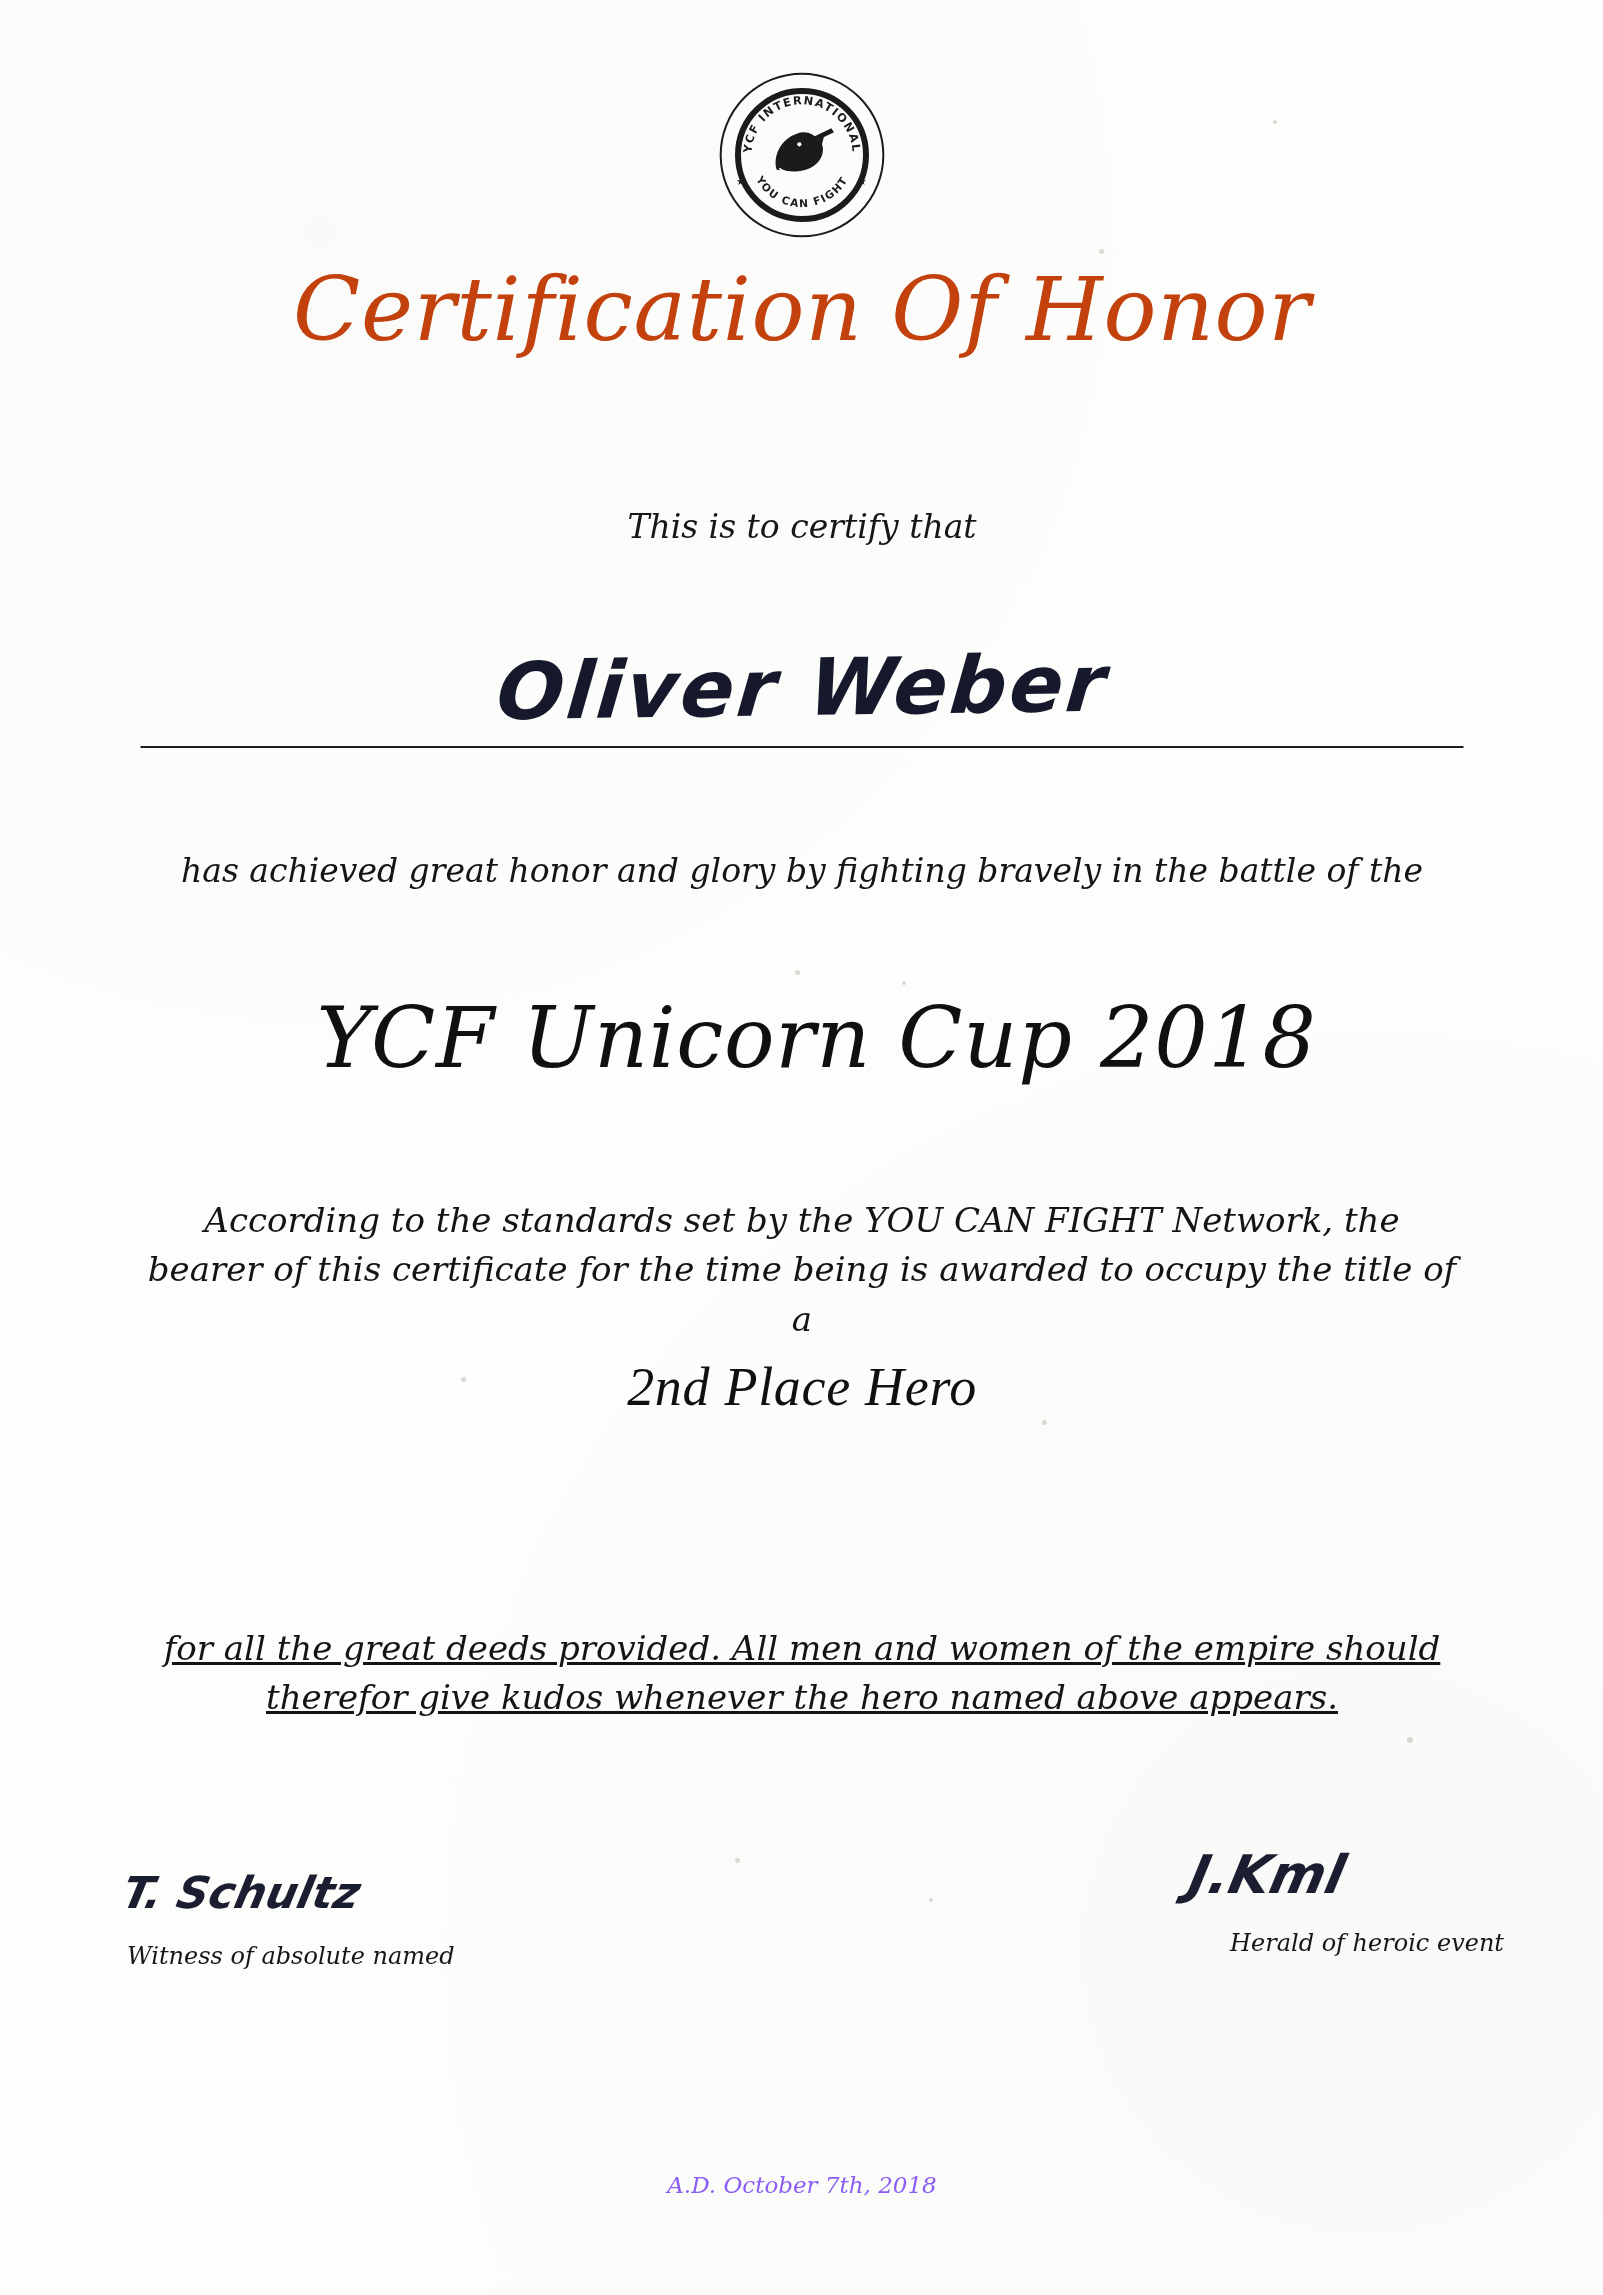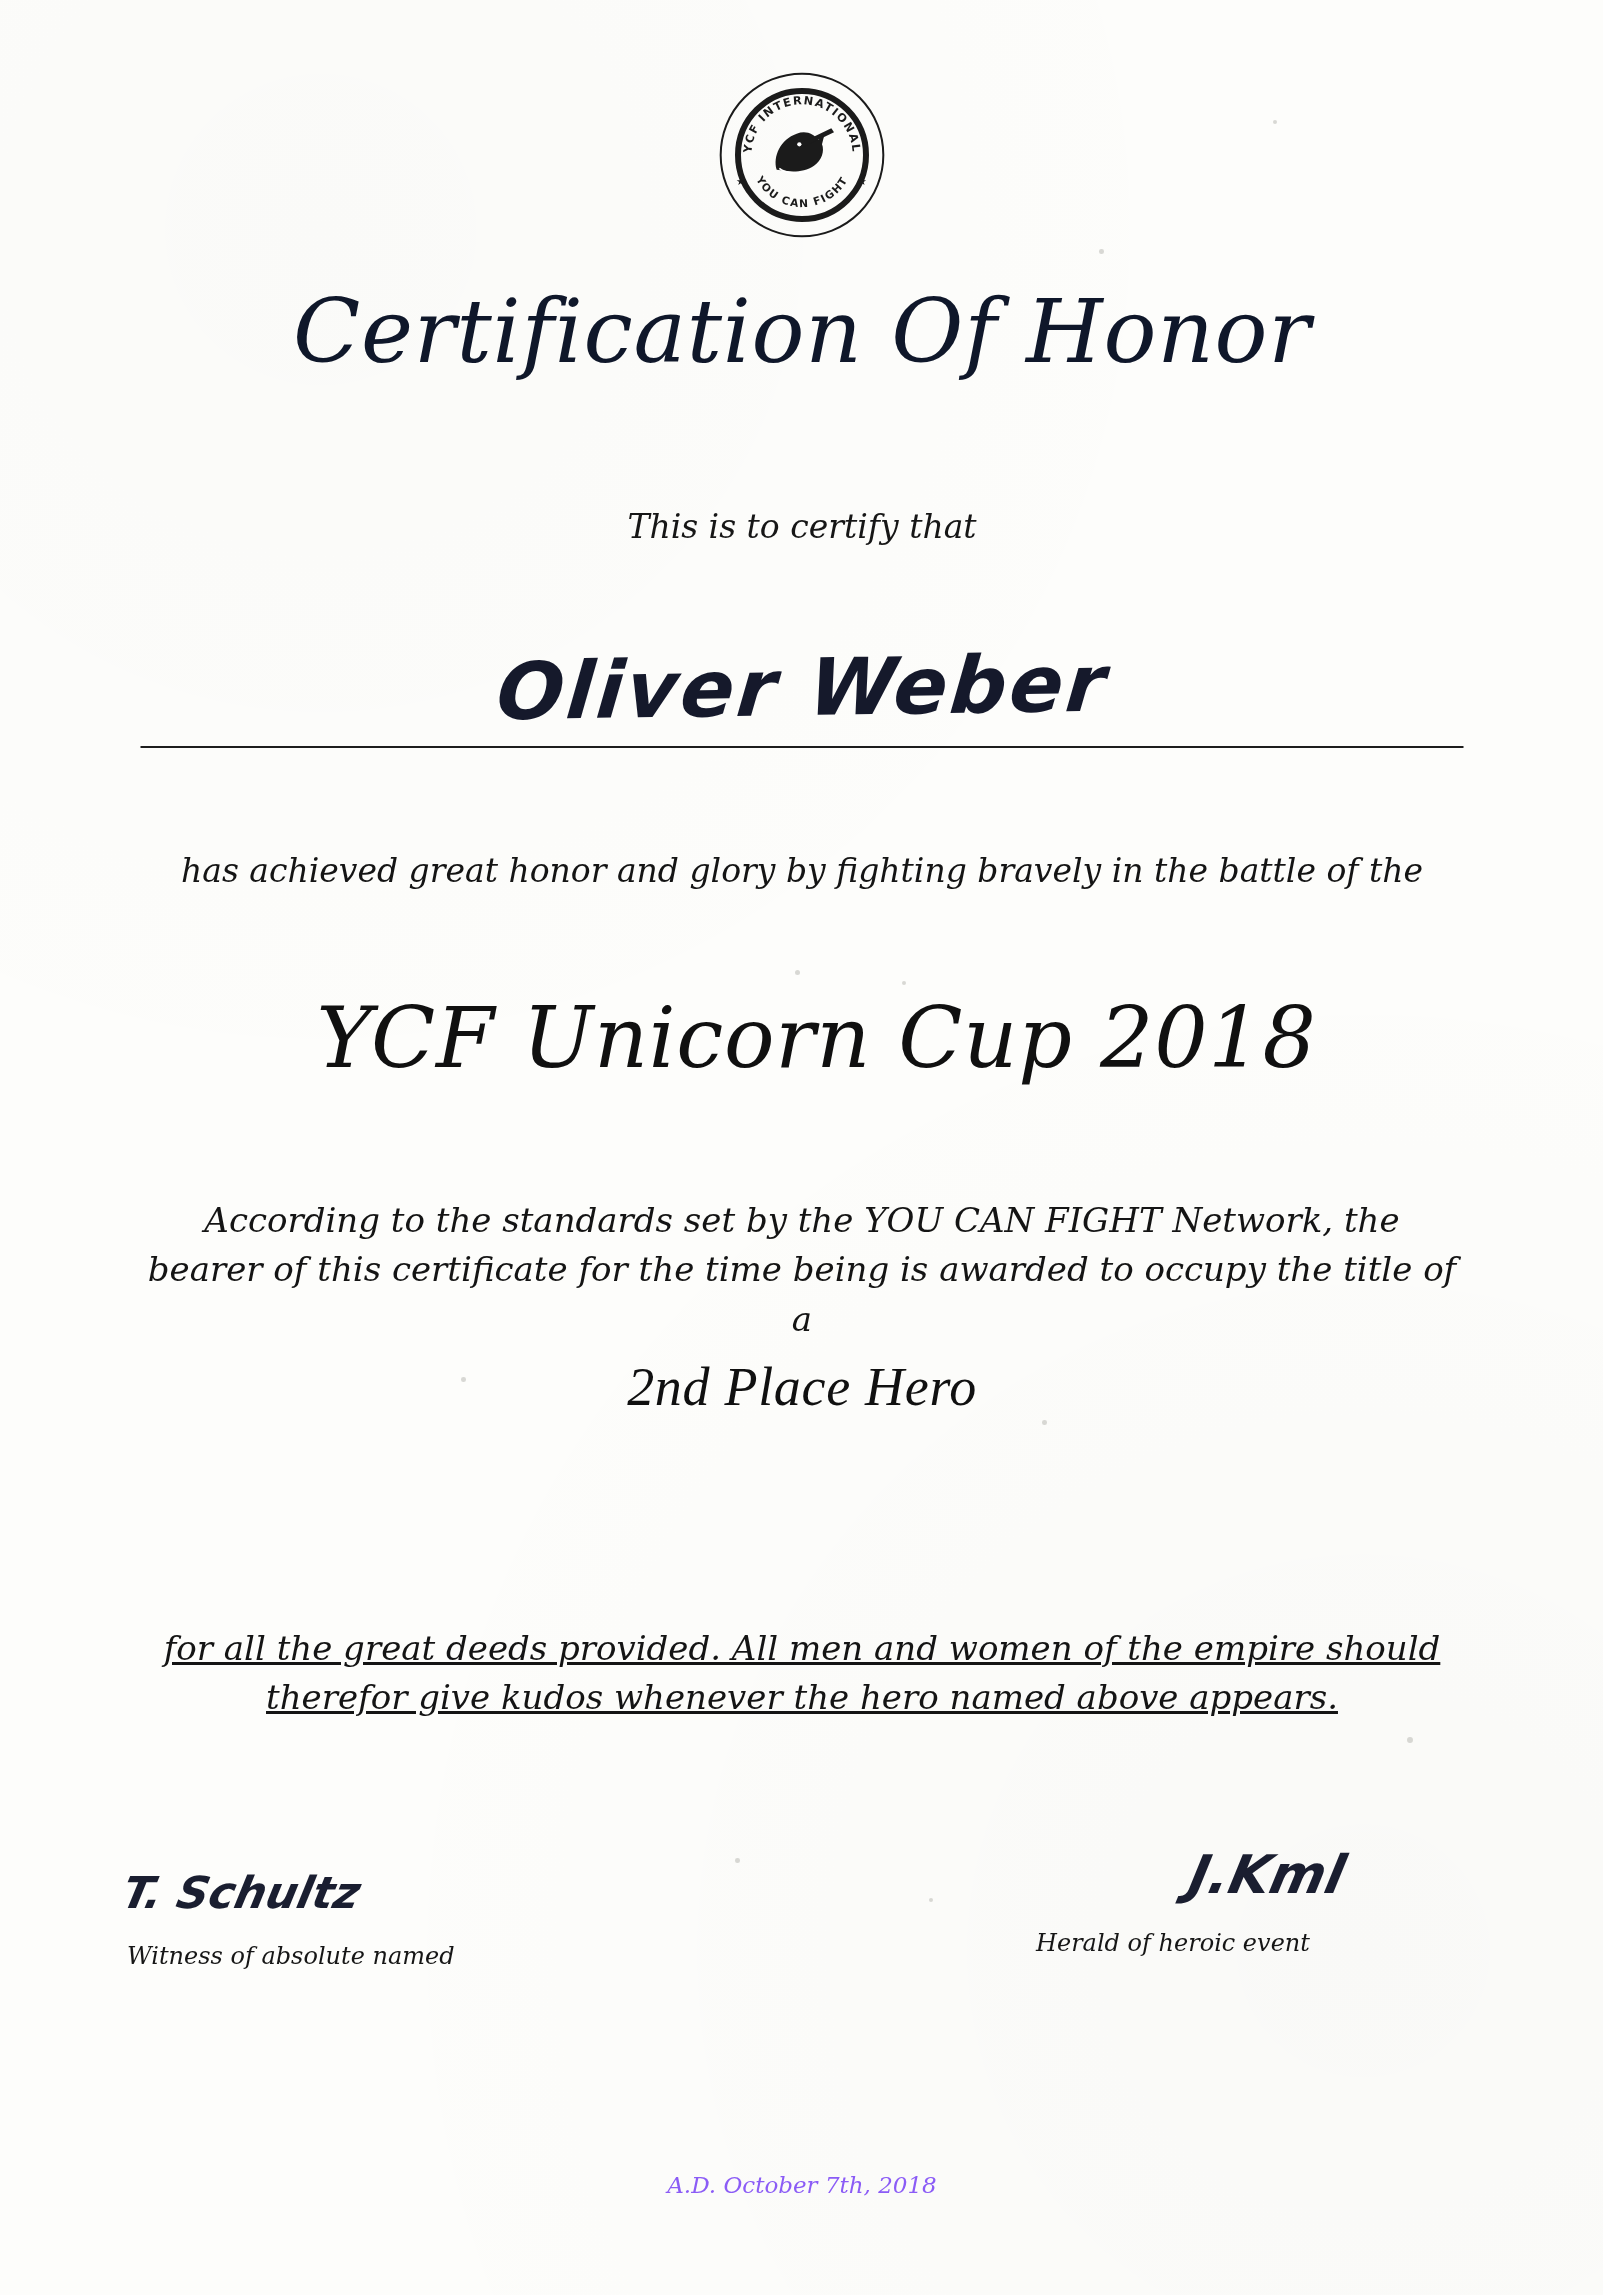--- a/index.html
+++ b/index.html
@@ -48,28 +48,28 @@
     top: 65px;
     transform: translateX(-50%);
     width: 180px;
     height: 180px;
   }
 
   
   .title {
     position: absolute;
     left: 0; right: 0;
-    top: 286px;
+    top: 264px;
     font-family: "DejaVu Serif", serif;
     font-style: italic;
     font-size: 88px;
     line-height: 1.05;
     font-weight: 400;
     letter-spacing: 0.7px;
-    color: #0f172a;
+    color: #c2410c;
   }
 
   .subtitle {
     position: absolute;
     left: 0; right: 0;
     top: 507px;
     font-style: italic;
     font-size: 33px;
     color: #161616;
   }
@@ -177,21 +177,21 @@
     padding-left: 0;
   }
   .sig-label {
     margin-top: 24px;
     font-style: italic;
     font-size: 24px;
     color: #161616;
     text-align: left;
     padding-left: 27px;
   }
-  .sig-label.right { text-align: left; padding-left: 0; }
+  .sig-label.right { text-align: right; padding-left: 0; }
 
   .date {
     position: absolute;
     left: 0; right: 0;
     top: 2172px;
     font-style: italic;
     font-size: 23px;
     color: #8b5cf6;
   }
 </style>

